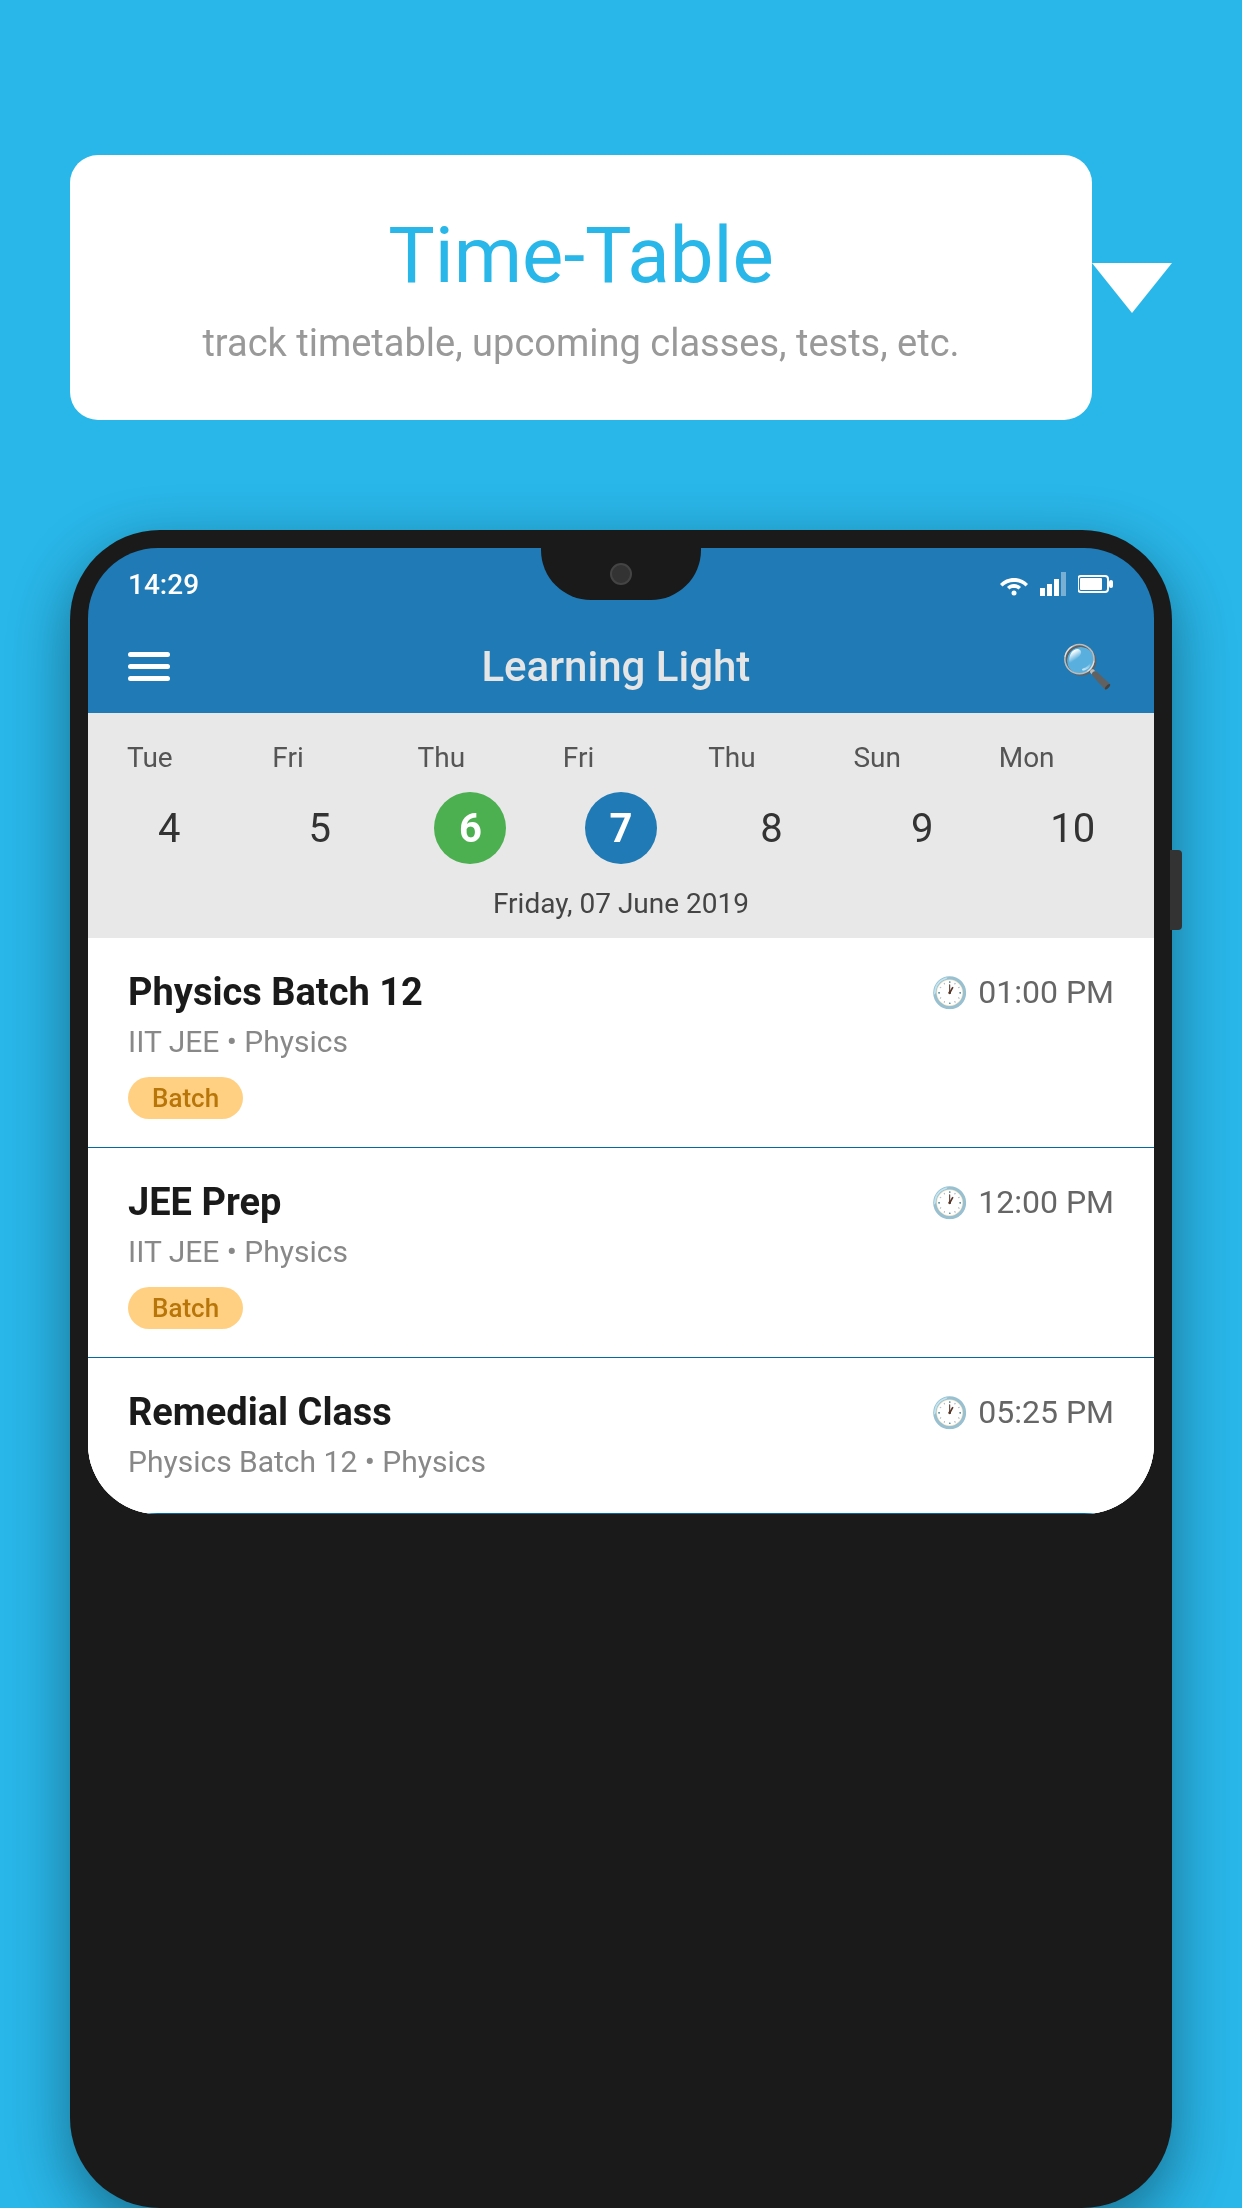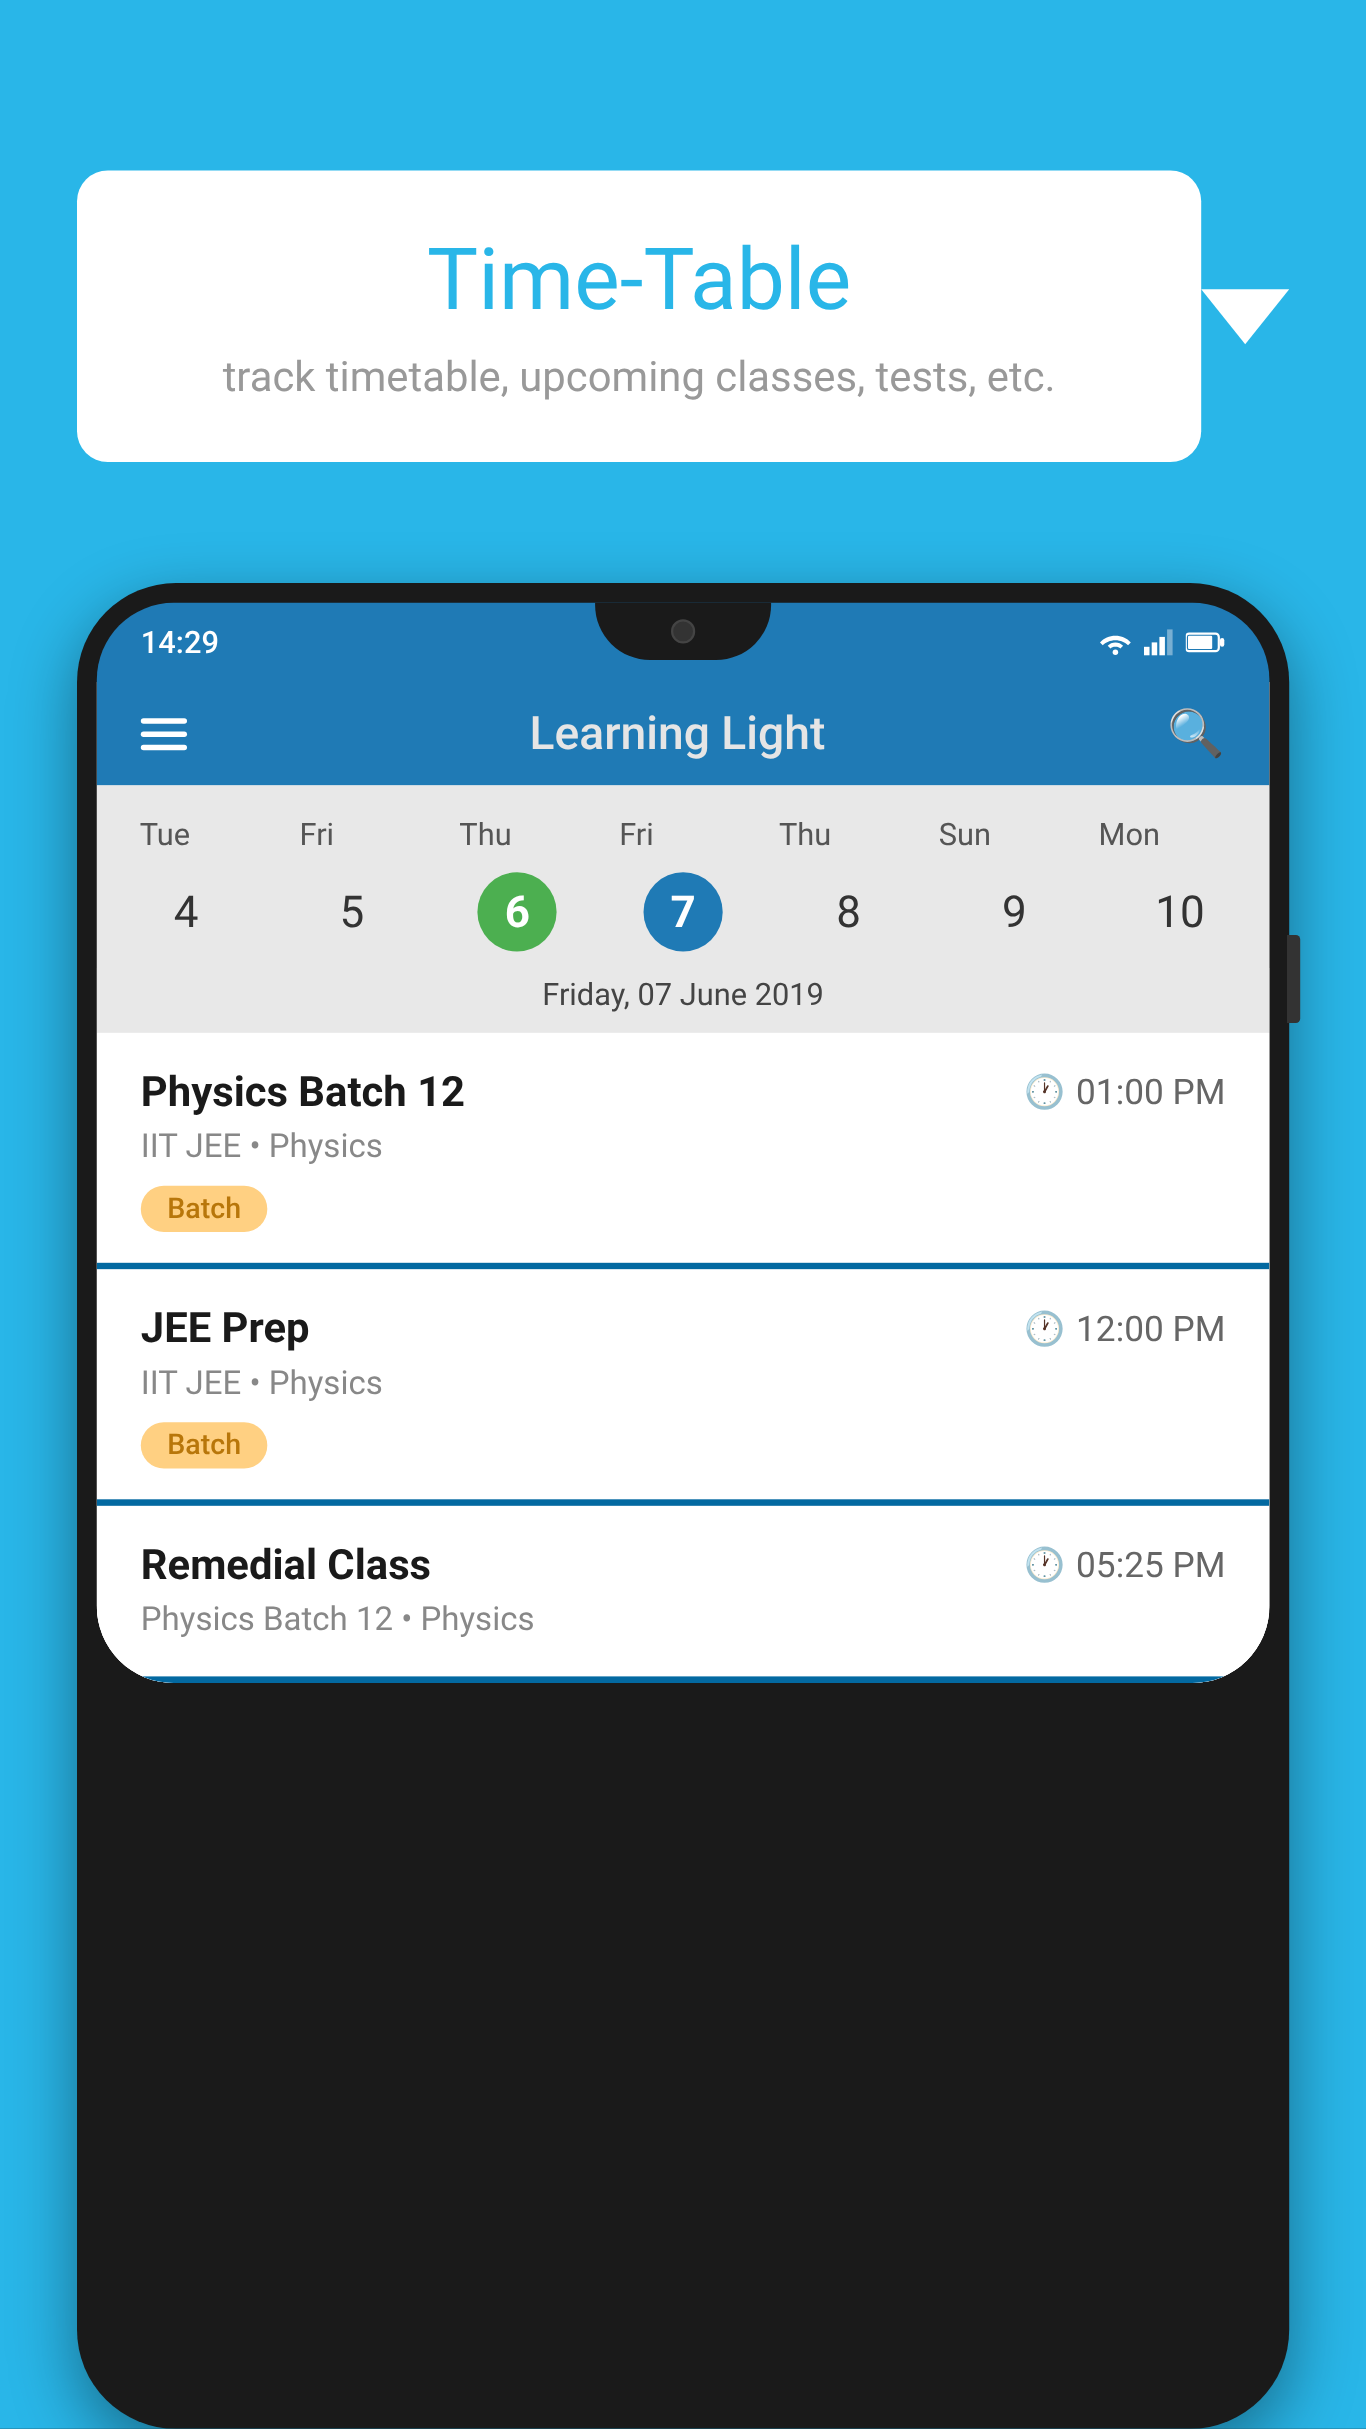--- a/index.html
+++ b/index.html
@@ -225,21 +225,21 @@
     }
 
     
     .schedule-list {
       background: white;
     }
 
     .schedule-item {
       background: white;
       padding: 32px 40px 28px;
-      border-bottom: 6px solid #0369a1;
+      border-bottom: 1px solid #0369a1;
     }
 
     .schedule-item-header {
       display: flex;
       justify-content: space-between;
       align-items: center;
       margin-bottom: 10px;
     }
 
     .schedule-item-title {

